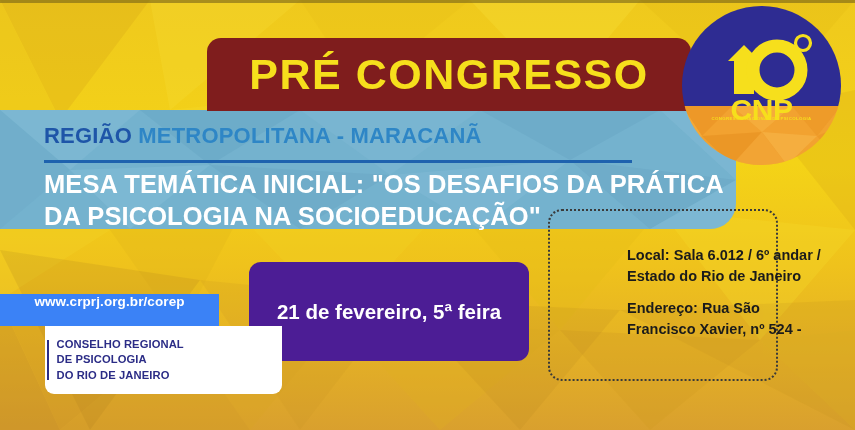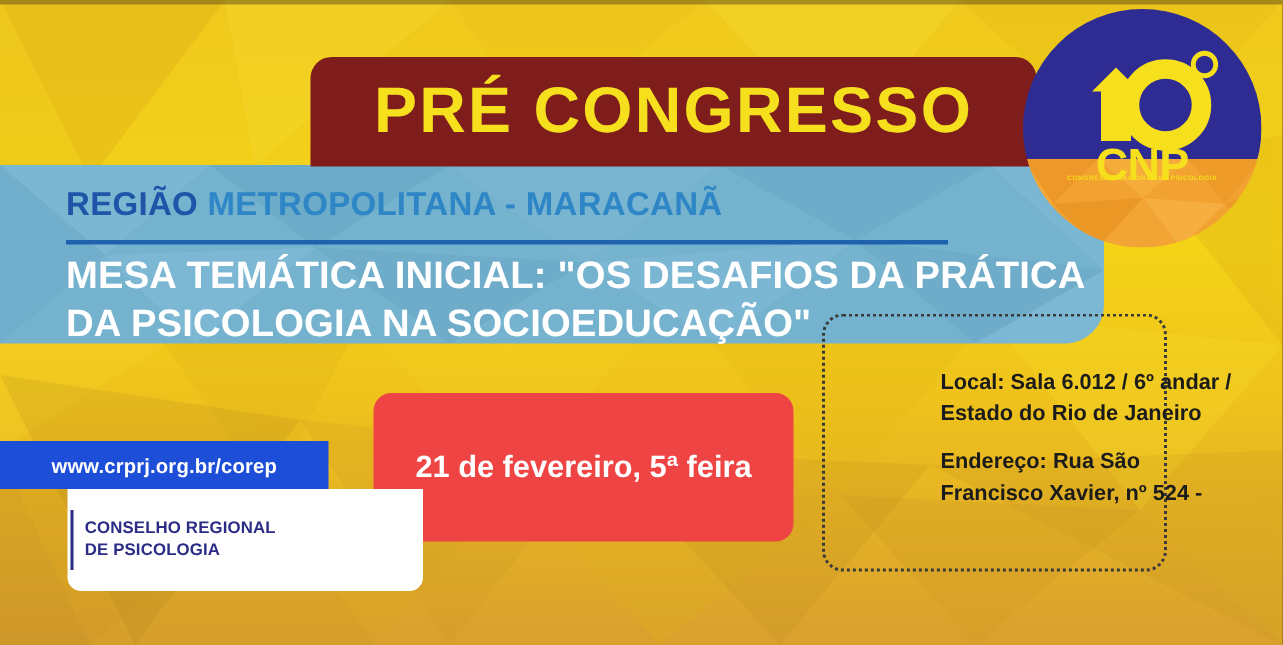--- a/index.html
+++ b/index.html
@@ -101,37 +101,37 @@
     line-height:1.45;
     margin-left:48px;
   }
   .infotext .blk{margin-bottom:11px;}
   .infotext .blk:last-child{margin-bottom:0;}
 
   
   .datebox{
     position:absolute;
     left:249px; top:262px; width:280px; height:99px;
-    background:#ef4444;
+    background:#4c1d95;
     border-radius:12px;
     display:flex;flex-direction:column;
     align-items:center;justify-content:center;
     color:#ffffff;
     font-size:20.5px;
     font-weight:bold;
     line-height:1.35;
     text-align:center;
   }
 
   
   .urlbar{
     position:absolute;
     left:0; top:294px; width:219px; height:32px;
-    background:#1d4ed8;
-    display:flex;align-items:center;justify-content:center;
+    background:#3b82f6;
+    display:flex;justify-content:center;
   }
   .urlbar .t{
     color:#ffffff;
     font-size:13.5px;
     font-weight:bold;
     letter-spacing:.1px;
     white-space:nowrap;
   }
 
   
@@ -281,20 +281,21 @@
 
   <div class="urlbar">
     <span class="t">www.crprj.org.br/corep</span>
   </div>
 
   <div class="crpcard">
     <div class="crp-divider"></div>
     <div class="crp-lines">
       <div>CONSELHO REGIONAL</div>
       <div>DE PSICOLOGIA</div>
+      <div>DO RIO DE JANEIRO</div>
     </div>
   </div>
 
   <div class="cnp">
     <div class="top"></div>
     <div class="bot">
       <svg viewBox="0 0 159 59" preserveAspectRatio="none">
         <g opacity="0.45">
           <polygon points="0,0 50,0 20,30" fill="#e68d1f"></polygon>
           <polygon points="50,0 110,0 80,26" fill="#f8b84a"></polygon>

